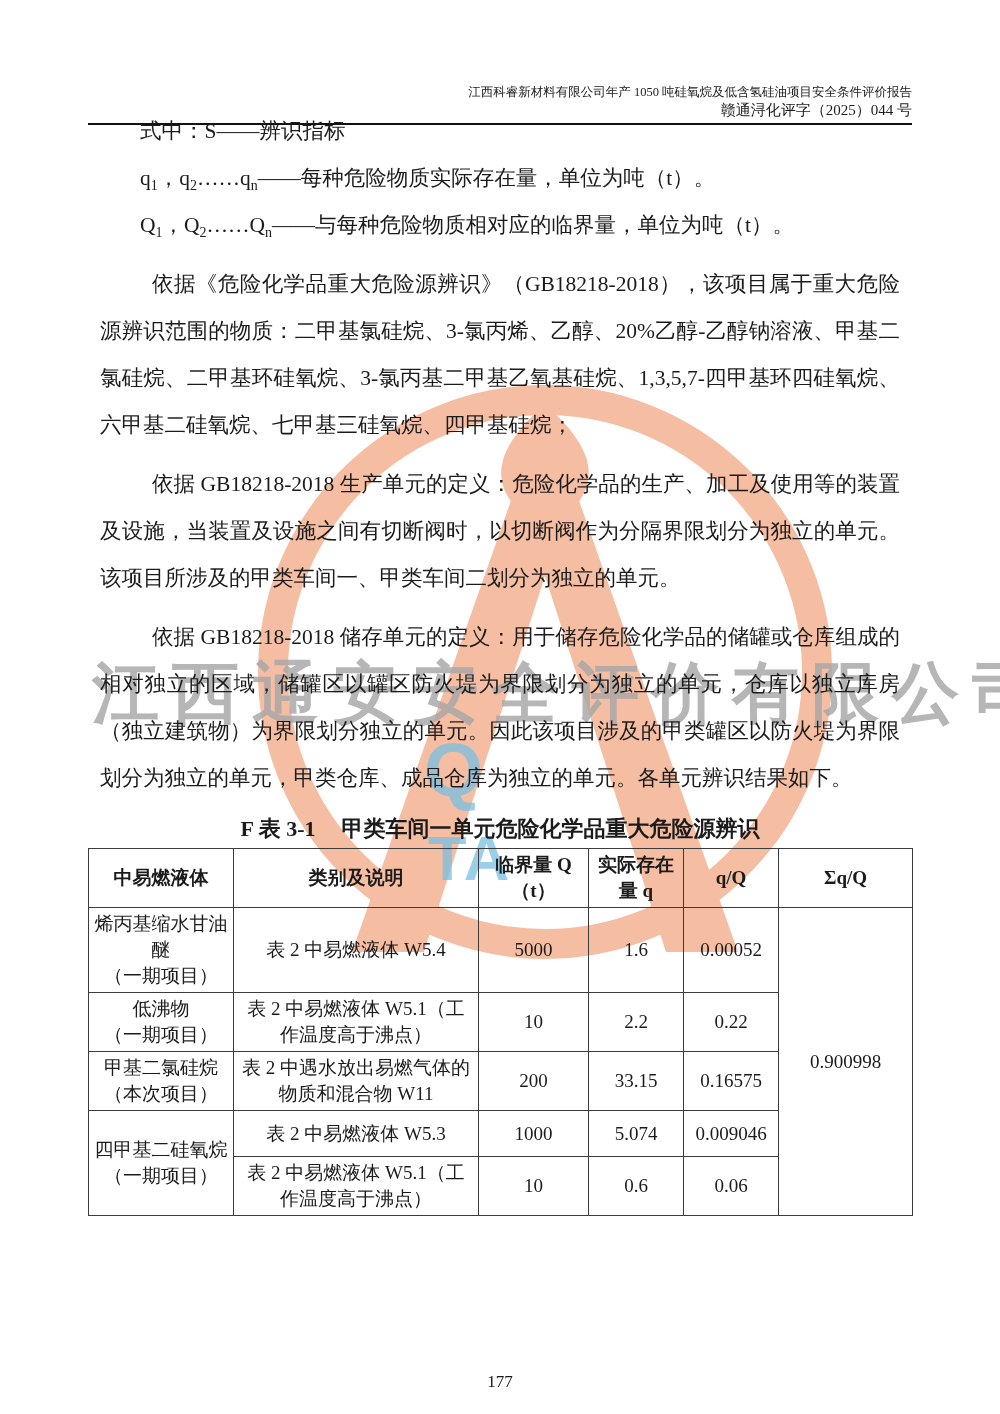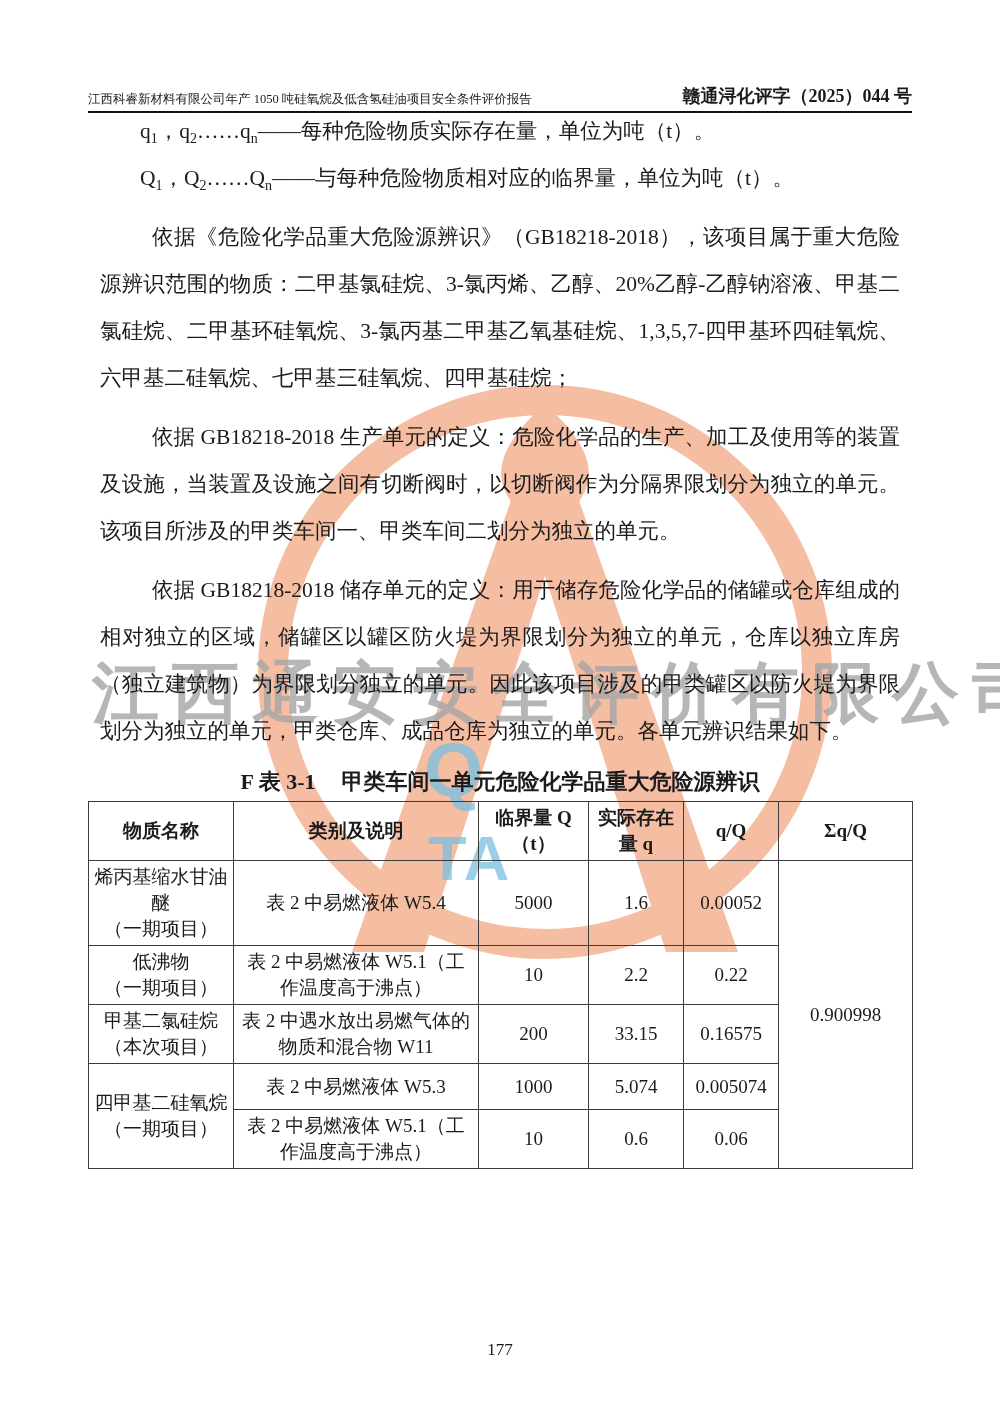--- a/index.html
+++ b/index.html
@@ -33,22 +33,23 @@
     font-family:"Liberation Sans","DejaVu Sans",sans-serif;
   }
   
   .content{position:relative;z-index:1;}
   .pg-header{
     position:absolute;left:88px;top:84px;width:824px;
     display:flex;justify-content:space-between;align-items:flex-end;
     border-bottom:2.5px solid #111;
     padding-bottom:3px;
     font-size:12.5px;
+    flex-direction:column;
   }
-  .pg-header .h-right{font-size:18px;font-weight:bold;white-space:nowrap;}
+  .pg-header .h-right{font-size:15px;font-weight:normal;white-space:nowrap;}
   .pg-header .h-left{white-space:nowrap;}
   .body-text{
     position:absolute;left:88px;top:108px;width:824px;
     font-size:21.5px;line-height:47px;text-align:justify;
   }
   .para{margin:12px;text-indent:52px;}
   .formula-line{margin:0;text-indent:52px;}
   sub{font-size:14px;line-height:0;}
   .tbl-title{
     margin:6px 0 4px 0;
@@ -66,21 +67,21 @@
     text-align:center;vertical-align:middle;
     padding:3px 5px;
     font-weight:normal;
     background:transparent;
     overflow:hidden;
   }
   table.doc-table th{font-weight:bold;height:44px;}
   .rh1{height:38px;} .rh2{height:58px;} .rh3{height:58px;margin-top:13px;}
   .rh4{height:46px;} .rh5{height:56px;}
   .page-num{
-    position:absolute;left:0;top:1340px;width:1000px;
+    position:absolute;left:0;top:1372px;width:1000px;
     text-align:center;font-size:17px;
   }
 </style>
 </head>
 <body>
 
 <div class="page">
 
   <div class="wm">
     <svg class="wm-svg" width="1000" height="1414" viewBox="0 0 1000 1414">
@@ -95,20 +96,21 @@
 
   <div class="content">
 
     <div class="pg-header">
       <span class="h-left">江西科睿新材料有限公司年产 1050 吨硅氧烷及低含氢硅油项目安全条件评价报告</span>
       <span class="h-right">赣通浔化评字（2025）044 号</span>
     </div>
 
     <div class="body-text">
 
+      <p class="formula-line">式中：S——辨识指标</p>
 
       <p class="formula-line"><span>q</span><sub>1</sub><span>，q</span><sub>2</sub><span>……q</span><sub>n</sub><span>——每种危险物质实际存在量，单位为吨（t）。</span></p>
 
       <p class="formula-line"><span>Q</span><sub>1</sub><span>，Q</span><sub>2</sub><span>……Q</span><sub>n</sub><span>——与每种危险物质相对应的临界量，单位为吨（t）。</span></p>
 
       <p class="para">依据《危险化学品重大危险源辨识》（GB18218-2018），该项目属于重大危险源辨识范围的物质：二甲基氯硅烷、3-氯丙烯、乙醇、20%乙醇-乙醇钠溶液、甲基二氯硅烷、二甲基环硅氧烷、3-氯丙基二甲基乙氧基硅烷、1,3,5,7-四甲基环四硅氧烷、六甲基二硅氧烷、七甲基三硅氧烷、四甲基硅烷；</p>
       <p class="para">依据 GB18218-2018 生产单元的定义：危险化学品的生产、加工及使用等的装置及设施，当装置及设施之间有切断阀时，以切断阀作为分隔界限划分为独立的单元。该项目所涉及的甲类车间一、甲类车间二划分为独立的单元。</p>
       <p class="para">依据 GB18218-2018 储存单元的定义：用于储存危险化学品的储罐或仓库组成的相对独立的区域，储罐区以罐区防火堤为界限划分为独立的单元，仓库以独立库房（独立建筑物）为界限划分独立的单元。因此该项目涉及的甲类罐区以防火堤为界限划分为独立的单元，甲类仓库、成品仓库为独立的单元。各单元辨识结果如下。</p>
 
       <div class="tbl-title">
@@ -119,21 +121,21 @@
         <colgroup>
           <col style="width:145px">
             <col style="width:245px">
             <col style="width:110px">
           <col style="width:95px">
             <col style="width:95px">
             <col style="width:134px">
         </colgroup>
         <thead>
           <tr>
-            <th>物质名称</th>
+            <th>中易燃液体</th>
             <th>类别及说明</th>
             <th>临界量 Q（t）</th>
             <th>实际存在量 q</th>
             <th>q/Q</th>
             <th>Σq/Q</th>
           </tr>
         </thead>
         <tbody>
           <tr class="rh1">
             <td>
@@ -167,21 +169,21 @@
             <td>0.16575</td>
           </tr>
           <tr class="rh4">
             <td rowspan="2">
               <div>四甲基二硅氧烷</div>
               <div>（一期项目）</div>
             </td>
             <td>表 2 中易燃液体 W5.3</td>
             <td>1000</td>
             <td>5.074</td>
-            <td>0.005074</td>
+            <td>0.009046</td>
           </tr>
           <tr class="rh5">
             <td>表 2 中易燃液体 W5.1（工作温度高于沸点）</td>
             <td>10</td>
             <td>0.6</td>
             <td>0.06</td>
           </tr>
         </tbody>
       </table>
     </div>

